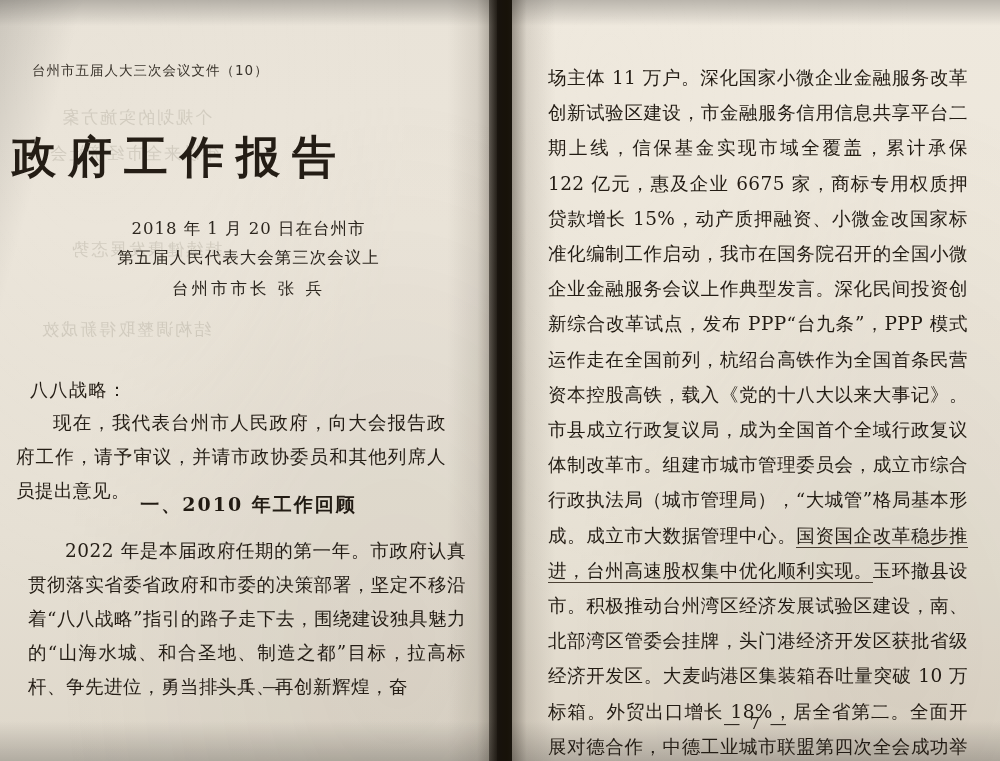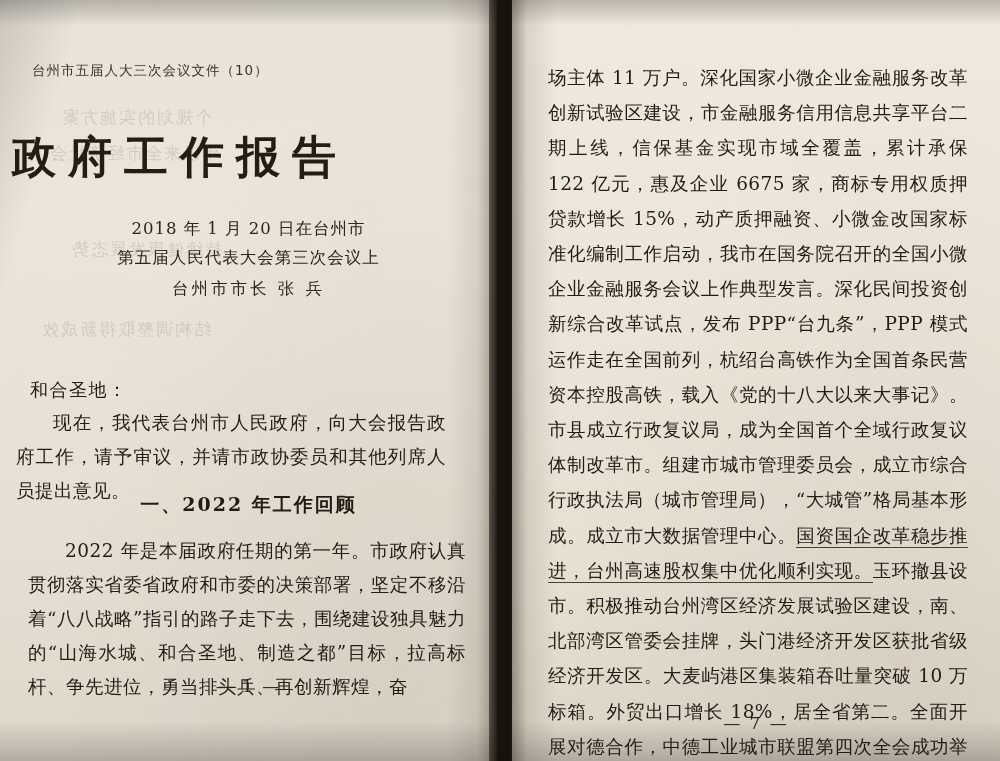--- a/index.html
+++ b/index.html
@@ -213,25 +213,25 @@
     <div class="ghost" style="left:40px; top:318px;">结构调整取得新成效</div>
 
     <div class="doc-header">台州市五届人大三次会议文件（10）</div>
 
     <div class="doc-title">政府工作报告</div>
 
     <div class="doc-sub sub1">2018 年 1 月 20 日在台州市</div>
     <div class="doc-sub sub3">台州市市长  张  兵</div>
     <div class="doc-sub sub2">第五届人民代表大会第三次会议上</div>
 
-    <div class="salutation">和合圣地：</div>
+    <div class="salutation">八八战略：</div>
 
     <div class="para para-1">现在，我代表台州市人民政府，向大会报告政府工作，请予审议，并请市政协委员和其他列席人员提出意见。</div>
 
-    <div class="section-head">一、2022 年工作回顾</div>
+    <div class="section-head">一、2010 年工作回顾</div>
 
     <div class="para para-2">2022 年是本届政府任期的第一年。市政府认真贯彻落实省委省政府和市委的决策部署，坚定不移沿着“八八战略”指引的路子走下去，围绕建设独具魅力的“山海水城、和合圣地、制造之都”目标，拉高标杆、争先进位，勇当排头兵、再创新辉煌，奋</div>
 
     <div class="page-num-left">— 1 —</div>
 
     <div class="grain"></div>
   </div>
 
   <div class="gutter"></div>
 

